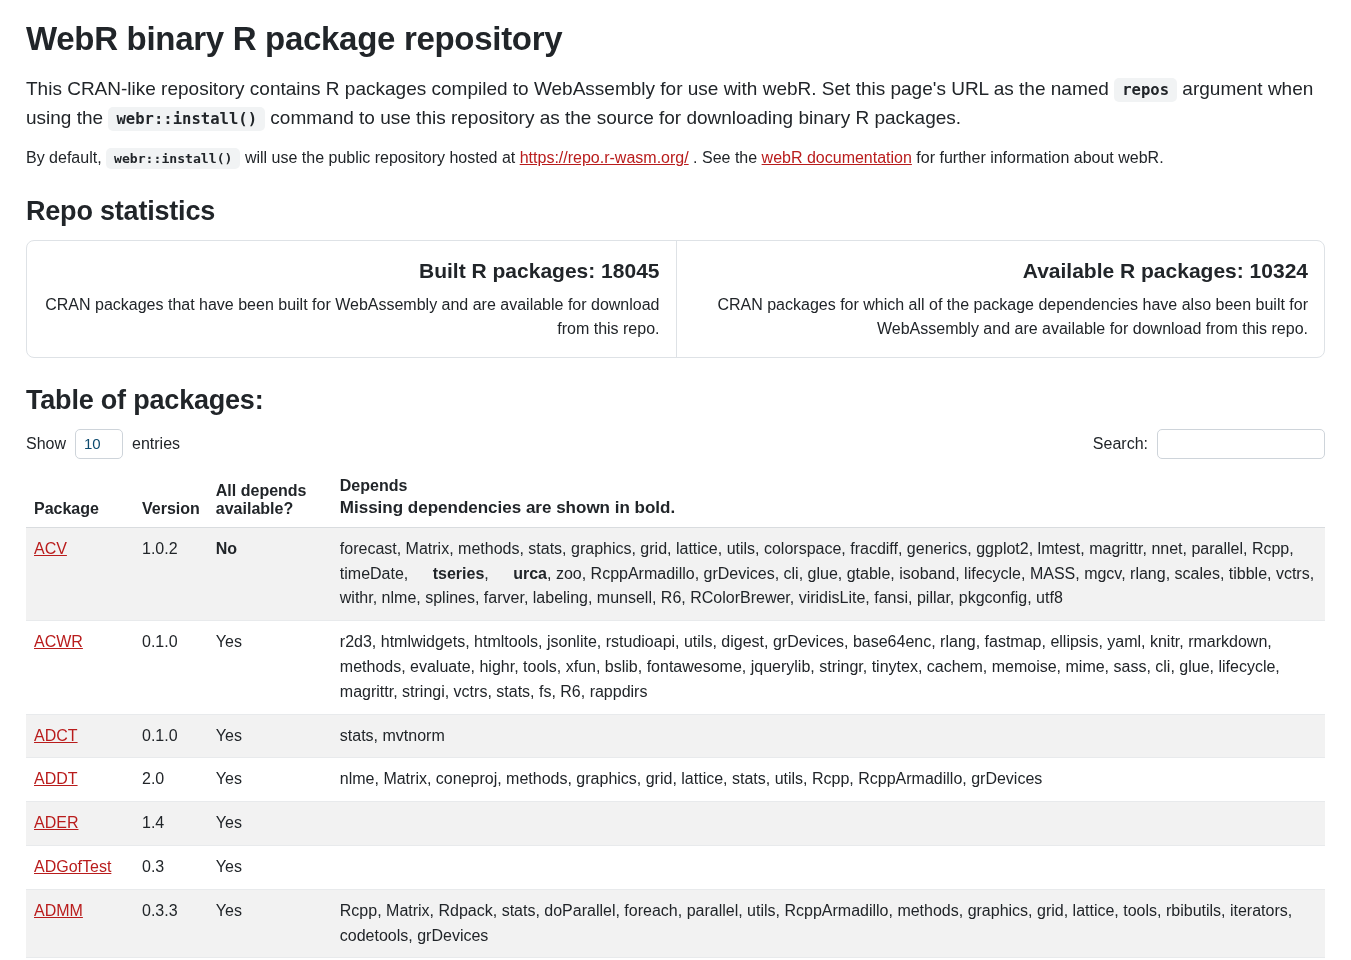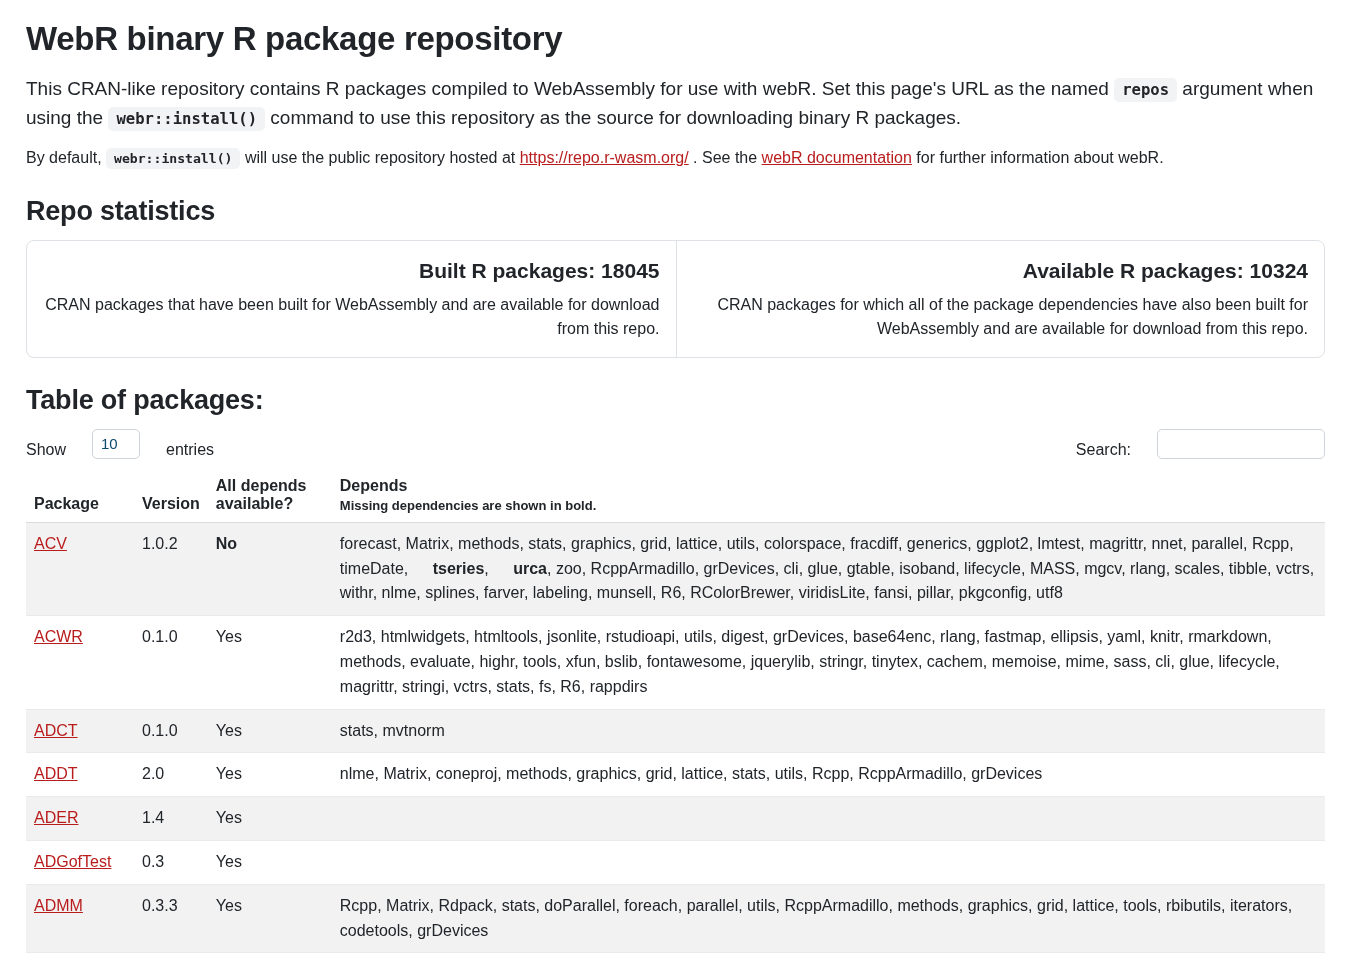--- a/index.html
+++ b/index.html
@@ -26,40 +26,40 @@
     margin-bottom: 27px; background: #fff; text-align: right;
   }
   .stat-card { flex: 1 1 50%; padding: 18px 16px 16px 16px; }
   .stat-card + .stat-card { border-left: 1px solid #dee2e6; }
   .stat-title { font-size: 21px; font-weight: 600; margin: 0 0 10px 0; }
   .stat-desc  { font-size: 16px; line-height: 1.5; margin: 0; }
   .controls {
     display: flex; justify-content: space-between; align-items: center;
     margin: 2px 0 12px 0; font-size: 16px;
   }
-  .show-group, .search-group { display: flex; align-items: flex-end; gap: 26px; }
+  .show-group, .search-group { display: flex; align-items: center; gap: 9px; }
   select.page-size {
     appearance: none; -webkit-appearance: none; -moz-appearance: none;
     border: 1px solid #ced4da; border-radius: 5px; background: #fff;
     width: 48px; height: 30px; padding: 2px 8px; font-size: 15px;
     font-family: "Liberation Sans", sans-serif; color: #0c4a6e;
   }
   input.search {
     width: 168px; height: 30px; border: 1px solid #ced4da; border-radius: 5px;
     padding: 4px 8px; font-size: 15px; font-family: "Liberation Sans", sans-serif;
   }
   table { width: 100%; border-collapse: collapse; font-size: 16px; }
   thead th {
     text-align: left; vertical-align: bottom; font-weight: 700;
     padding: 6px 8px 9px 8px; border-bottom: 1px solid #d9dcdf;
   }
   th.col-package { width: 108px; }
   th.col-version { width: 71px; }
   th.col-avail   { width: 124px; }
-  .th-note { font-size: 13px; font-weight: 700; margin-top: 3px; }
+  .th-note { font-size: 17px; font-weight: 700; margin-top: 3px; }
   tbody td {
     padding: 9px 8px; vertical-align: top; line-height: 1.55;
     border-bottom: 1px solid #e8eaec;
   }
   tbody tr:nth-child(odd) { background: #f2f2f2; }
   .bold { font-weight: 700; margin-left: 20px; }
 </style>
 </head>
 <body>
 

